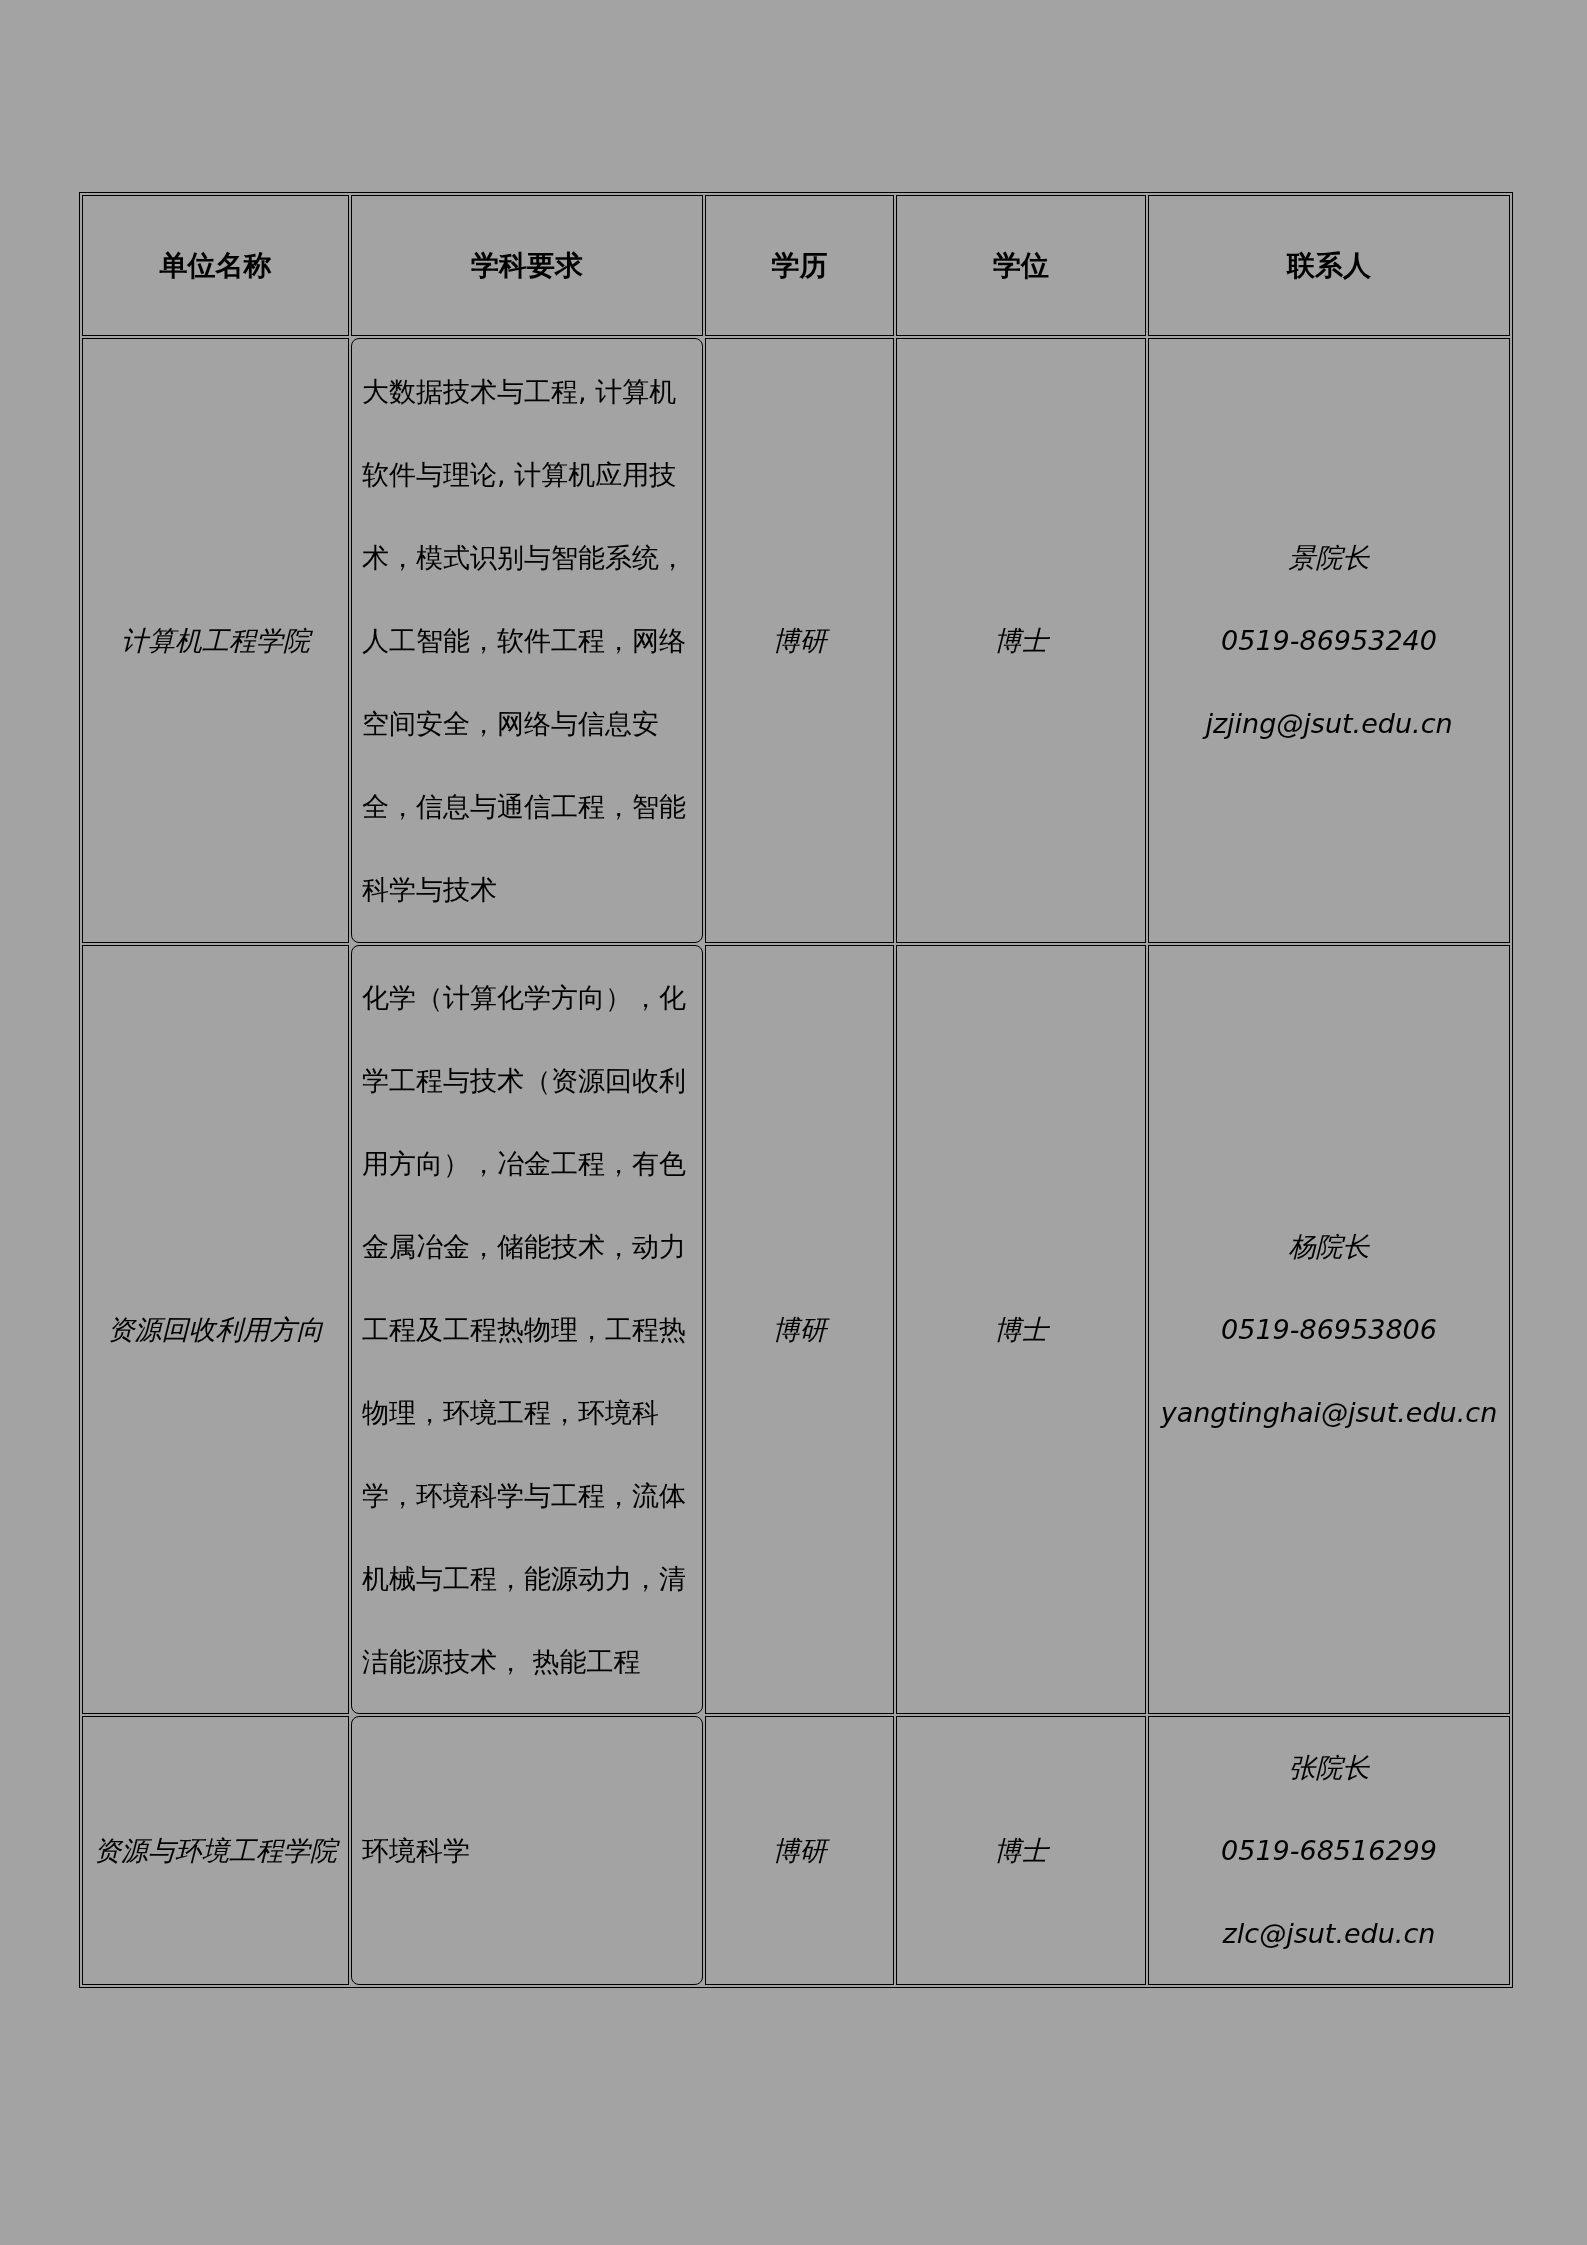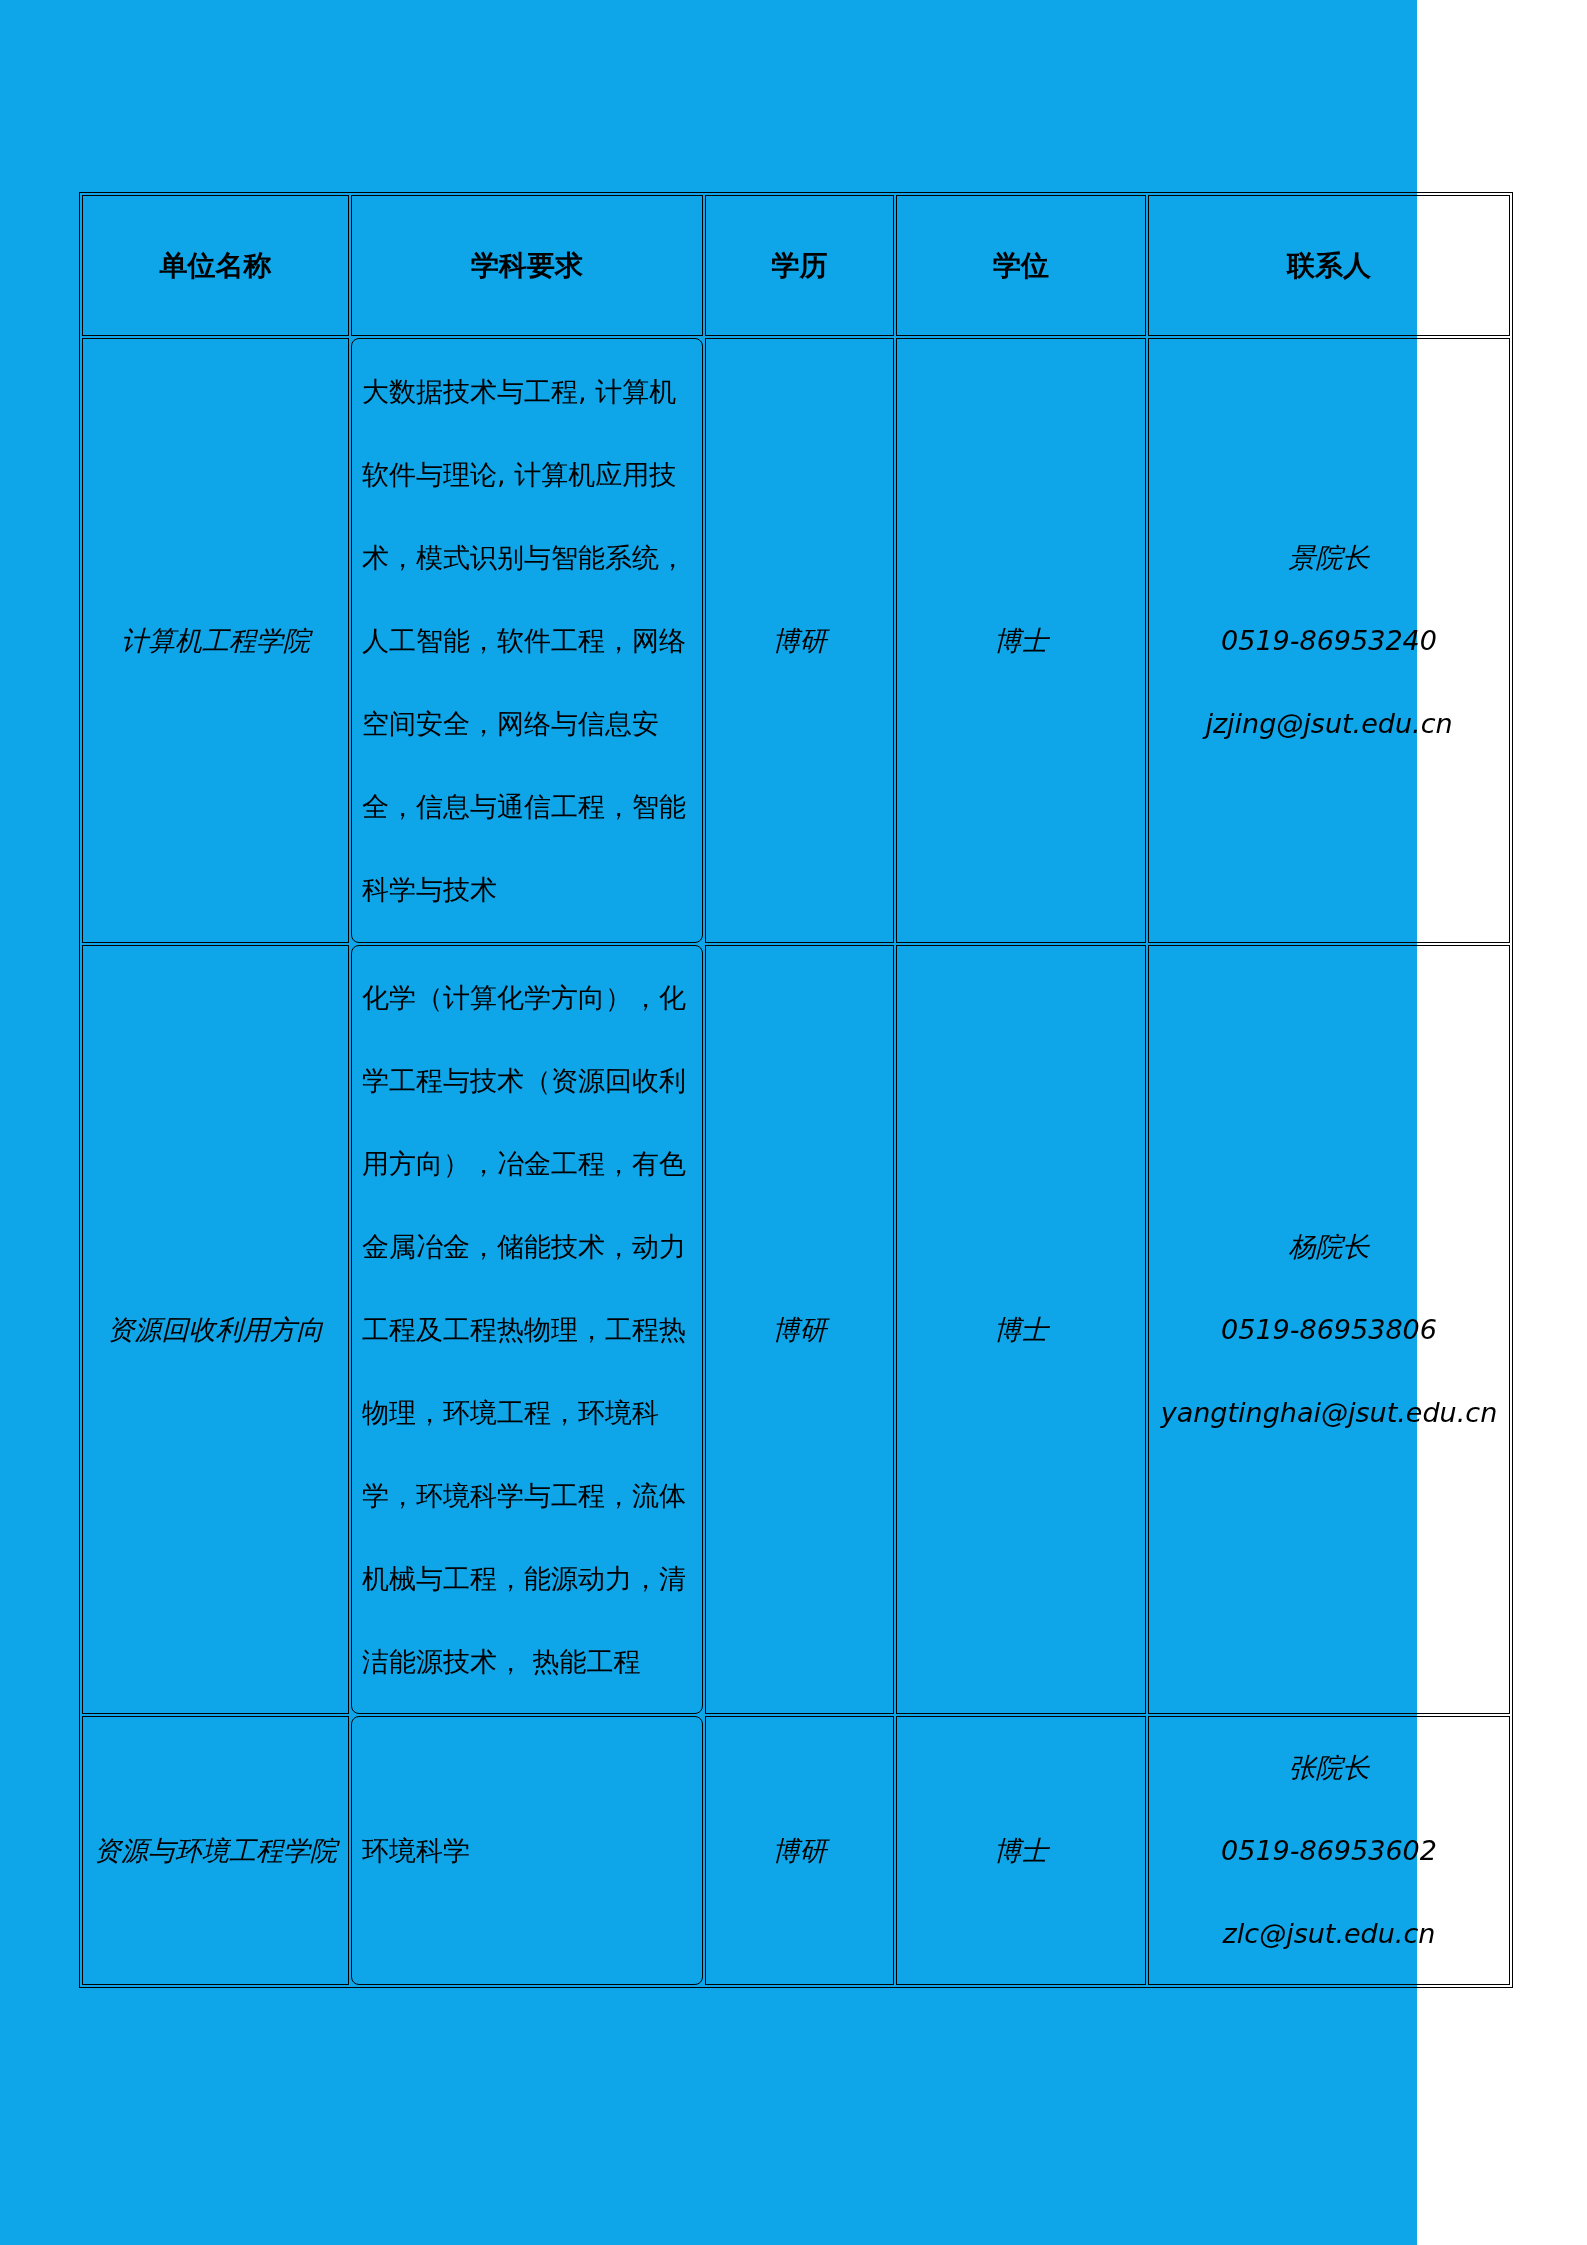--- a/index.html
+++ b/index.html
@@ -12,23 +12,23 @@
       height: 2245px;
       position: relative;
       overflow: hidden;
       font-family: "DejaVu Sans", "Liberation Sans", sans-serif;
       color: #000000;
     }
     .page {
       position: absolute;
       left: 0;
       top: 0;
-      width: 1417px;
+      width: 1587px;
       height: 2245px;
-      background: #0ea5e9;
+      background: #a3a3a3;
     }
     table.recruit {
       position: absolute;
       left: 79px;
       top: 192px;
       width: 1428px;
       border: 1px solid #000;
       border-collapse: separate;
       border-spacing: 2px;
       table-layout: fixed;
@@ -105,19 +105,19 @@
           <span class="contact-line">yangtinghai@jsut.edu.cn</span>
         </td>
       </tr>
       <tr class="r3">
         <td class="center unit">资源与环境工程学院</td>
         <td class="left subject">环境科学</td>
         <td class="center">博研</td>
         <td class="center">博士</td>
         <td class="center">
           <span class="contact-line">张院长</span>
-          <span class="contact-line">0519-86953602</span>
+          <span class="contact-line">0519-68516299</span>
           <span class="contact-line">zlc@jsut.edu.cn</span>
         </td>
       </tr>
     </tbody>
   </table>
 </div>
 
 </body></html>

